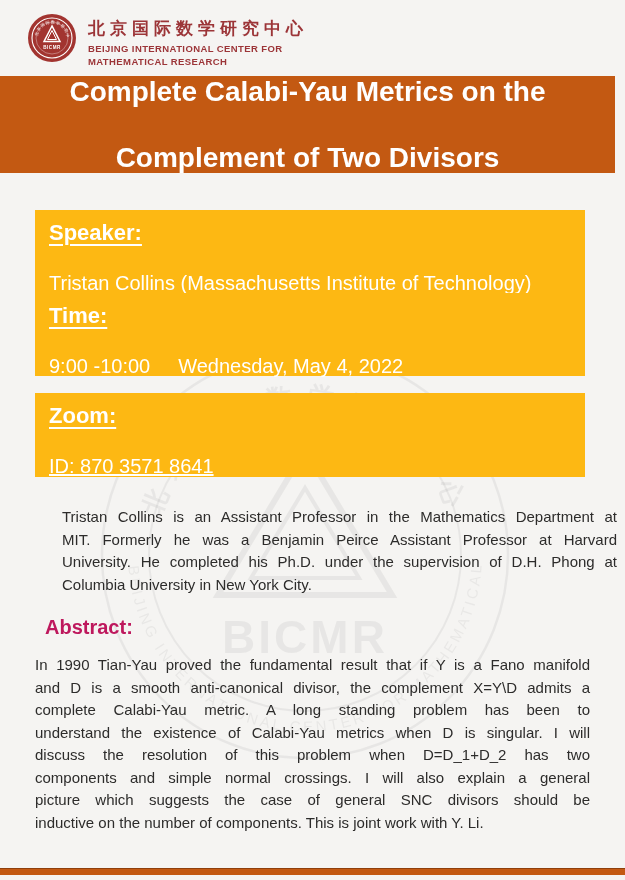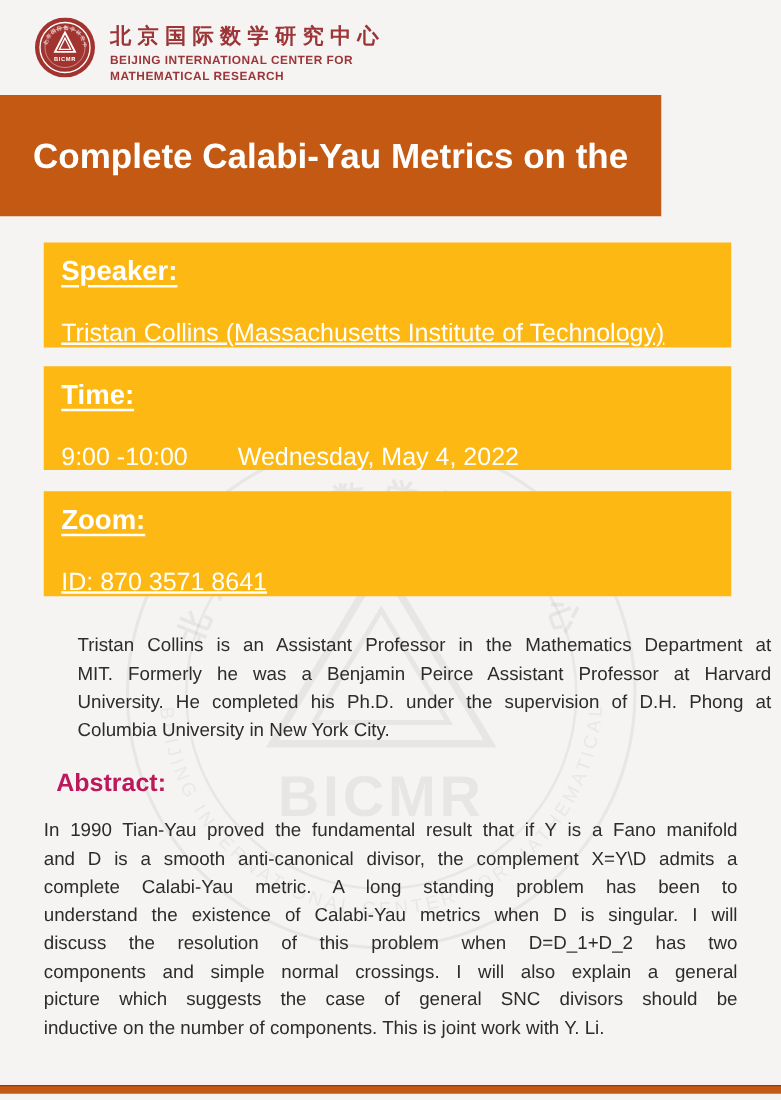--- a/index.html
+++ b/index.html
@@ -13,39 +13,39 @@
   .watermark { position: absolute; left: 100px; top: 350px; width: 410px; height: 410px; z-index: 0; }
   .watermark svg { width: 100%; height: 100%; }
   
   .header { position: absolute; left: 0; top: 0; width: 625px; height: 76px; z-index: 2; }
   .logo { position: absolute; left: 28px; top: 14px; width: 48px; height: 48px; }
   .org { position: absolute; left: 88px; top: 19px; }
   .org-cn { color: #9c3538; font-weight: bold; font-size: 17px; letter-spacing: 5px; line-height: 20px; white-space: nowrap; }
   .org-en { color: #9c3538; font-weight: bold; font-size: 9.5px; letter-spacing: 0.4px; line-height: 13px; margin-top: 3px; }
   
   .banner {
-    position: absolute; left: 0; top: 76px; width: 529px; height: 97px;
+    position: absolute; left: 0; top: 76px; width: 615px; height: 97px;
     background: #c35912; z-index: 2;
     display: flex; flex-direction: column; align-items: center; justify-content: center; gap: 23px;
   }
   .banner div { color: #ffffff; font-weight: bold; font-size: 28px; line-height: 43px; text-align: center; }
   
   .infobox {
     position: absolute; left: 35px; width: 550px; background: #fdb813;
     z-index: 2; padding: 9px 0 0 14px; color: #ffffff;
   }
   .infobox .label {
     display: inline-block; font-weight: bold; font-size: 22px; line-height: 28px;
     text-decoration: underline; text-decoration-thickness: 2px; text-underline-offset: 4px;
   }
   .infobox .valrow { margin-top: 24px; font-size: 20px; line-height: 25px; display: flex; }
-  .box-speaker { top: 194px; height: 84px; text-decoration: underline; }
+  .box-speaker { top: 210px; height: 84px; }
   .box-time    { top: 293px; height: 83px; }
   .box-zoom    { top: 393px; height: 84px; text-decoration: underline; }
-  .gap-30 { gap: 40px; }
+  .gap-30 { gap: 28px; }
   .gap-45 { gap: 63px; }
   
   .para { position: absolute; left: 35px; width: 555px; z-index: 2; color: #2d2c2b; font-size: 15px; line-height: 22.5px; }
   .bio-para { top: 506px; margin-left: 27px; }
   .abstract-heading { position: absolute; left: 45px; top: 616px; z-index: 2; color: #be185d; font-weight: bold; font-size: 20px; }
   .abstract-para { top: 654px; }
   .pline { text-align: justify; text-align-last: justify; }
   .plast { text-align-last: left; }
   
   .footer-bar { position: absolute; left: 0; top: 868px; width: 625px; height: 7px; background: #c35912; border-top: 1px solid #8e3f0c; z-index: 2; }
@@ -98,20 +98,21 @@
       <div class="org-cn">北京国际数学研究中心</div>
       <div class="org-en">
         <div>BEIJING INTERNATIONAL CENTER FOR</div>
         <div>MATHEMATICAL RESEARCH</div>
       </div>
     </div>
   </div>
 
   <div class="banner">
     <div>Complete Calabi-Yau Metrics on the</div>
+    <div>Complement of Two Divisors</div>
   </div>
 
   <div class="infobox box-speaker">
     <span class="label">Speaker:</span>
     <div class="valrow">Tristan Collins (Massachusetts Institute of Technology)</div>
   </div>
 
   <div class="infobox box-time">
     <span class="label">Time:</span>
     <div class="valrow gap-30">

